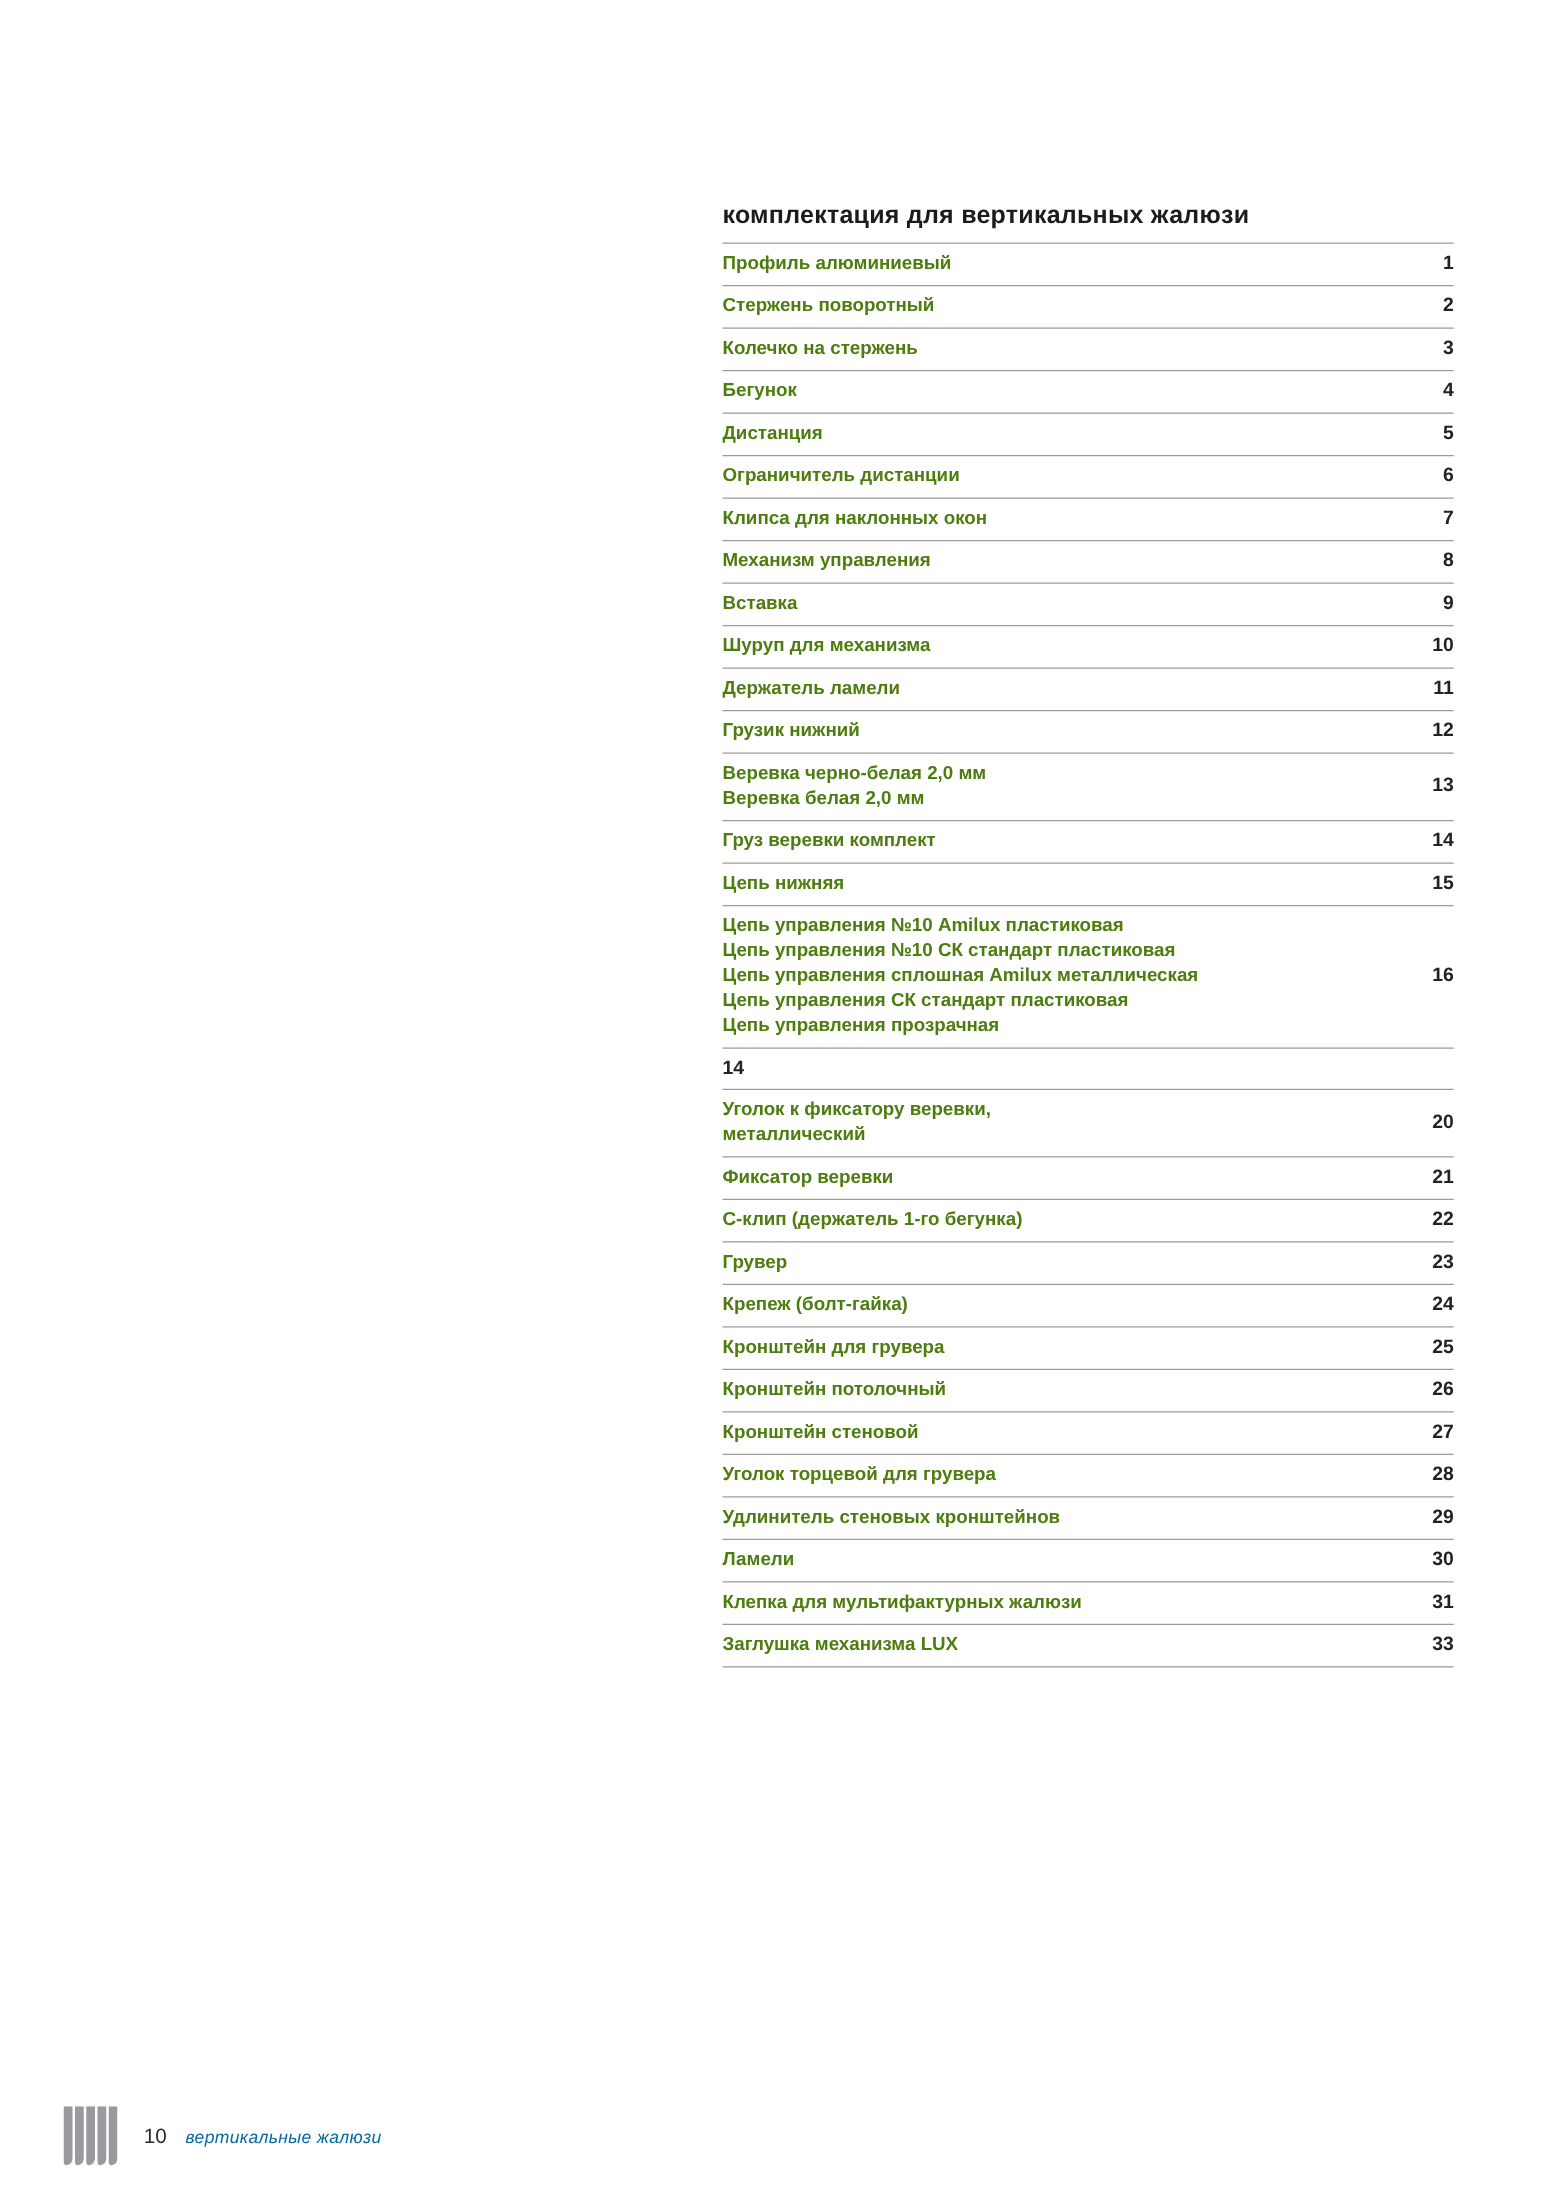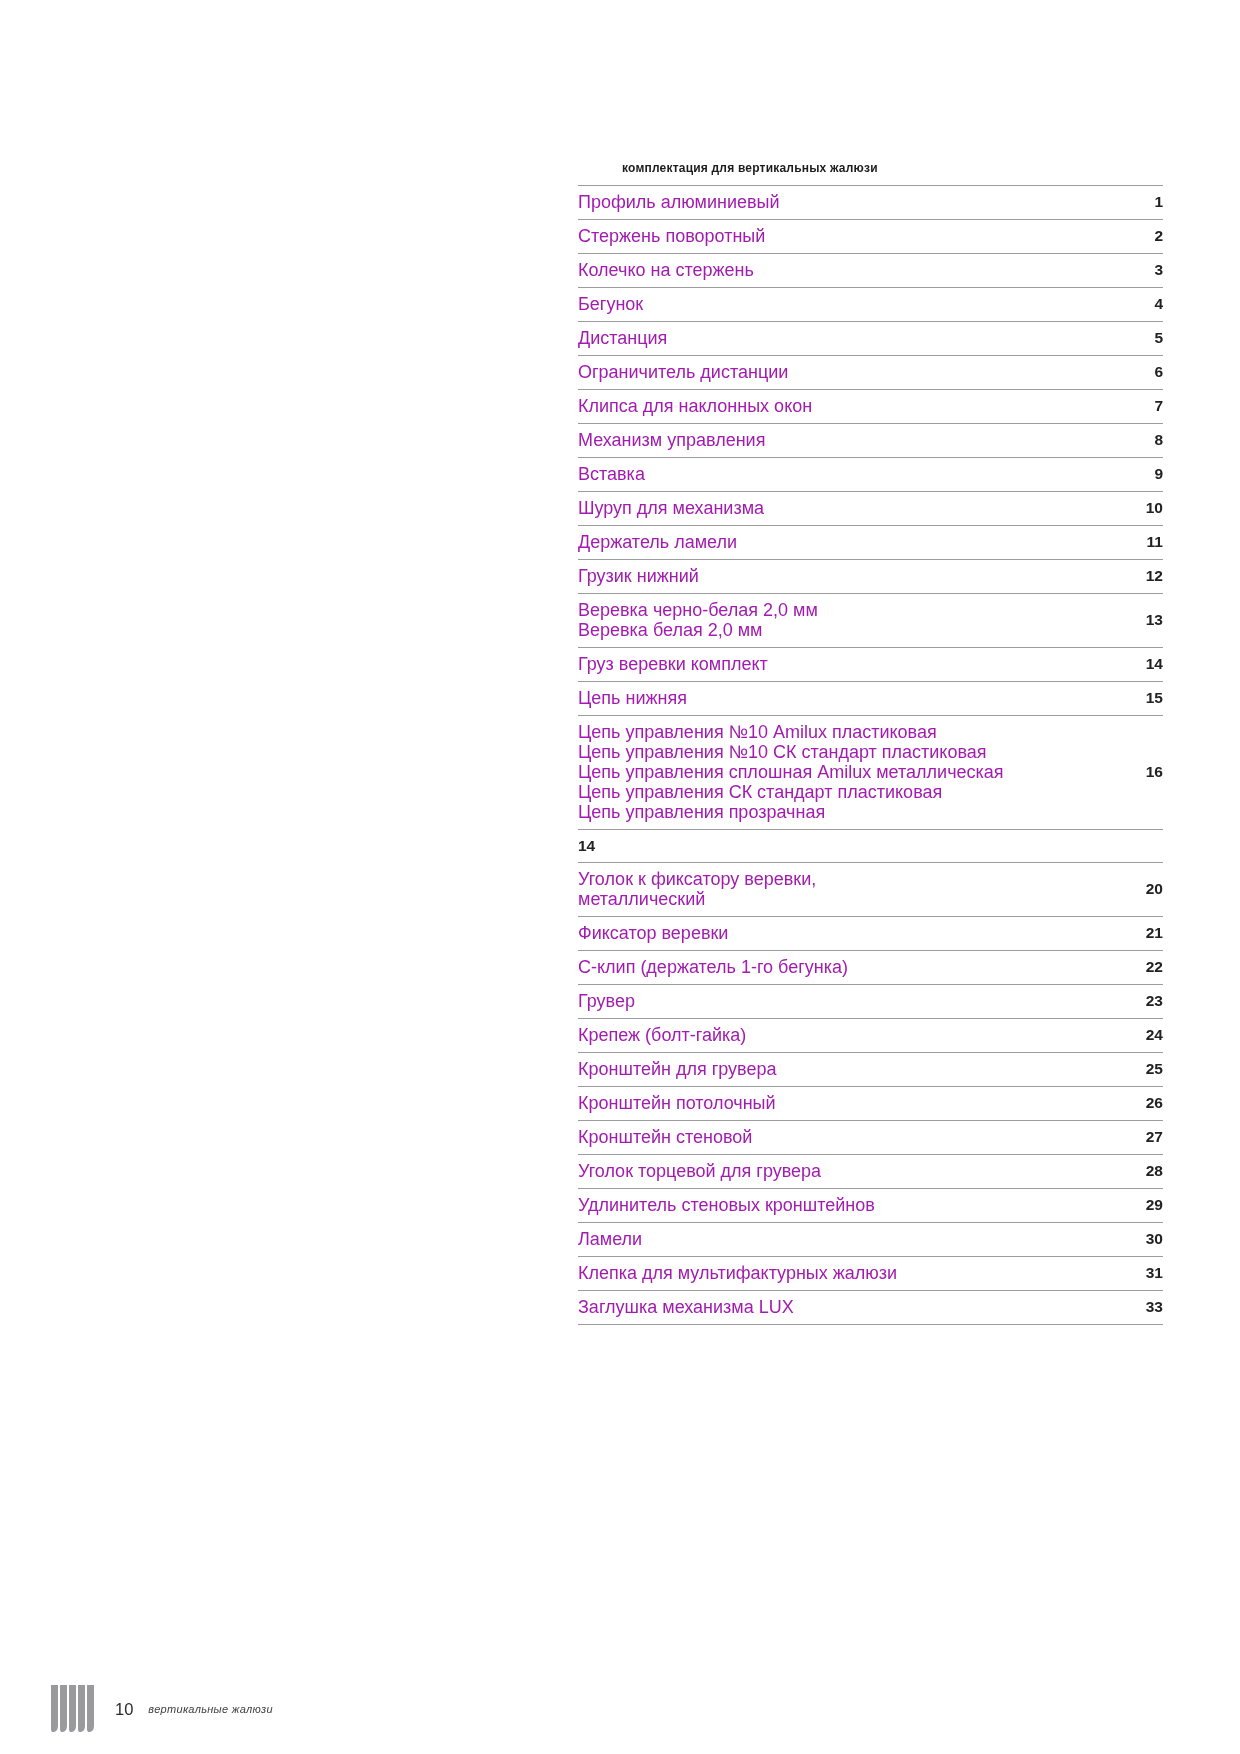--- a/index.html
+++ b/index.html
@@ -14,44 +14,44 @@
   }
 
   .parts-table {
     position: absolute;
     left: 578px;
     top: 161px;
     width: 585px;
   }
 
   .table-title {
-    font-size: 12px;
+    font-size: 20px;
     font-weight: bold;
     color: #1c1c1c;
     letter-spacing: 0.2px;
     padding-bottom: 10px;
-    margin-left: 44px;
   }
 
   .rows { border-top: 1px solid #9c9c9c; }
 
   .row {
     display: flex;
     justify-content: space-between;
     align-items: center;
     border-bottom: 1px solid #9c9c9c;
     padding: 6px 0 7px 0;
     min-height: 33px;
   }
 
   .row-names {
-    font-size: 18px;
-    color: #a21caf;
+    font-size: 15px;
+    color: #4d7c0f;
     line-height: 20px;
     padding-right: 10px;
+    font-weight: bold;
   }
   .row-names .line { white-space: nowrap; }
 
   .row-num {
     font-size: 15.5px;
     font-weight: bold;
     color: #222222;
     flex: 0 0 auto;
     text-align: right;
   }
@@ -64,23 +64,23 @@
     align-items: center;
   }
   .footer-logo { width: 44px; height: 48px; flex: 0 0 auto; }
   .footer-pagenum {
     margin-left: 21px;
     font-size: 16.5px;
     color: #2b2b2b;
   }
   .footer-label {
     margin-left: 15px;
-    font-size: 11px;
+    font-size: 14px;
     font-style: italic;
-    color: #404040;
+    color: #0369a1;
     letter-spacing: 0.3px;
   }
 </style>
 </head>
 <body>
 
 <section class="parts-table">
   <h1 class="table-title">комплектация для вертикальных жалюзи</h1>
   <div class="rows" id="rows-container">
   <div class="row">

